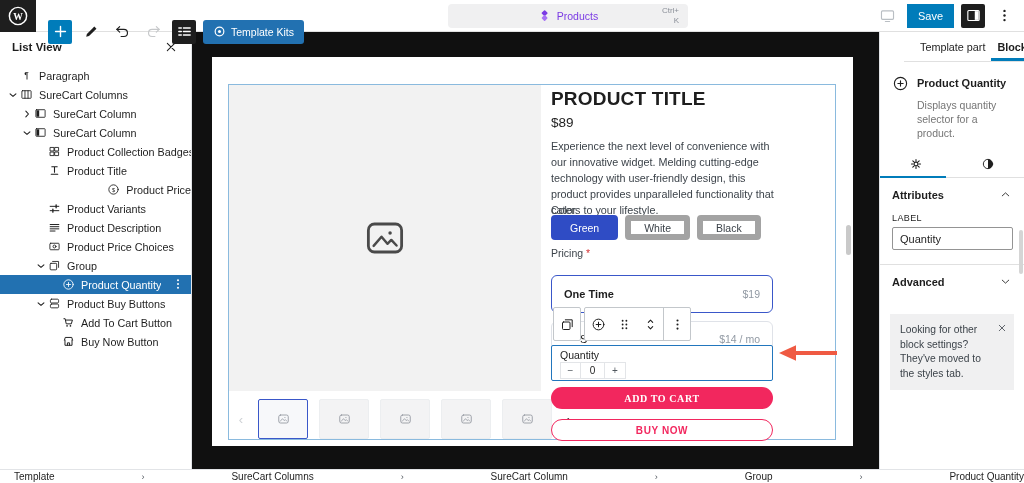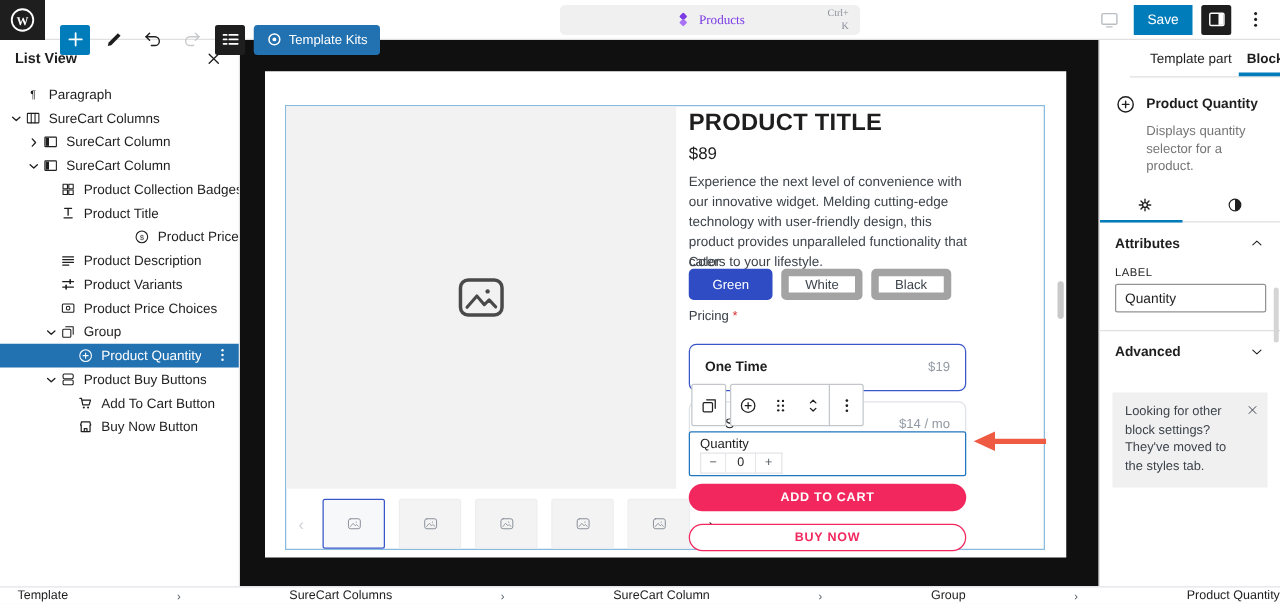--- a/index.html
+++ b/index.html
@@ -21,21 +21,21 @@
   .blue-sq { background:var(--accent-blue); color:#fff; }
   .dark-sq { background:#1e1e1e; color:#fff; }
   .plain { color:#1e1e1e; }
   .disabled { color:#c6c8ca; }
   .tk-btn { height:24px; display:flex; align-items:center; gap:5px; padding:0 10px;
     background:var(--selected-blue); color:#fff; border:none; border-radius:3px;
     font-size:10.5px; cursor:pointer; }
   .tk-btn .ic { width:13px; height:13px; }
   .cmd-pill { position:absolute; left:448px; top:4px; width:240px; height:24px;
     background:#f0f0f1; border-radius:4px; display:flex; align-items:center;
-    justify-content:center; gap:6px; cursor:pointer;font-family:Liberation Serif, serif; }
+    justify-content:center; gap:6px; cursor:pointer; }
   .cmd-pill .ic { width:13px; height:13px; }
   .cmd-label { font-size:10.5px; color:var(--brand-purple); }
   .cmd-short { position:absolute; right:9px; top:2px; font-size:8px; line-height:10px;
     color:#8a8f98; text-align:right; }
   .tb-right { margin-left:auto; display:flex; align-items:center; gap:7px; padding-right:8px; }
   .save-btn { height:24px; padding:0 11px; background:var(--accent-blue); color:#fff;
     border:none; border-radius:0; font-size:11px; cursor:pointer; }
   .monitor { color:#b9bec3; }
 
   
@@ -107,21 +107,21 @@
   .stepper { display:flex; margin-top:1px; }
   .stp { width:21px; height:17px; border:1px solid #e3e5e8; display:flex; align-items:center;
     justify-content:center; font-size:10px; color:#50575e; background:#fff; cursor:pointer; }
   .stp + .stp { border-left:none; }
   .stp.val { width:24px; cursor:default; color:#1e1e1e; }
 
   .ann-arrow { position:absolute; left:550px; top:258px; width:58px; height:20px; }
 
   .atc-btn { position:absolute; left:322px; top:302px; width:222px; height:22px; border:none;
     border-radius:11px; background:var(--brand-pink); color:#fff; font-size:10px; font-weight:700;
-    letter-spacing:.6px; cursor:pointer; font-family:Liberation Sans, sans-serif; }
+    letter-spacing:.6px; cursor:pointer; font-family:Liberation Serif, serif; }
   .buy-btn { position:absolute; left:322px; top:334px; width:222px; height:22px;
     border:1px solid var(--brand-pink); border-radius:11px; background:#fff;
     color:var(--brand-pink); font-size:10px; font-weight:700; letter-spacing:.6px;
     cursor:pointer; font-family:inherit; }
 
   
   .inspector { position:absolute; top:32px; right:0; width:145px; bottom:14px; background:#fff;
     border-left:1px solid #e2e4e7; z-index:30; }
   .insp-tabs { height:30px; display:flex; align-items:stretch; border-bottom:1px solid #e0e0e0;
     padding:0 8px 0 10px;margin-left:24px; }
@@ -353,34 +353,34 @@
             <circle cx="12" cy="12" r="8.6"></circle>
             <text x="12" y="16" font-size="10.5" fill="currentColor" stroke="none" text-anchor="middle">$</text>
           </svg>
         </span>
         <span class="lv-label">Product Price</span>
       </div>
       <div class="lv-row" style="padding-left: 34px;">
         <span class="lv-exp ic"></span>
         <span class="lv-icon ic">
           <svg viewBox="0 0 24 24" fill="none" stroke="currentColor" stroke-width="1.6" stroke-linecap="round" stroke-linejoin="round">
-            <path d="M4 6.5h16M4 10.5h16M4 14.5h16M4 18.5h9" stroke-width="1.8"></path>
-          </svg>
-        </span>
-        <span class="lv-label">Product Description</span>
-      </div>
-      <div class="lv-row" style="padding-left: 34px;">
-        <span class="lv-exp ic"></span>
-        <span class="lv-icon ic">
-          <svg viewBox="0 0 24 24" fill="none" stroke="currentColor" stroke-width="1.6" stroke-linecap="round" stroke-linejoin="round">
             <path d="M4 8h16M4 16h16" stroke-width="1.8"></path>
             <path d="M15 5.3v5.4M9 13.3v5.4" stroke-width="2.4"></path>
           </svg>
         </span>
         <span class="lv-label">Product Variants</span>
+      </div>
+      <div class="lv-row" style="padding-left: 34px;">
+        <span class="lv-exp ic"></span>
+        <span class="lv-icon ic">
+          <svg viewBox="0 0 24 24" fill="none" stroke="currentColor" stroke-width="1.6" stroke-linecap="round" stroke-linejoin="round">
+            <path d="M4 6.5h16M4 10.5h16M4 14.5h16M4 18.5h9" stroke-width="1.8"></path>
+          </svg>
+        </span>
+        <span class="lv-label">Product Description</span>
       </div>
       <div class="lv-row" style="padding-left: 34px;">
         <span class="lv-exp ic"></span>
         <span class="lv-icon ic">
           <svg viewBox="0 0 24 24" fill="none" stroke="currentColor" stroke-width="1.6" stroke-linecap="round" stroke-linejoin="round">
             <rect x="3.5" y="6" width="17" height="12" rx="1.5"></rect>
             <circle cx="12" cy="12" r="2.7"></circle>
           </svg>
         </span>
         <span class="lv-label">Product Price Choices</span>

